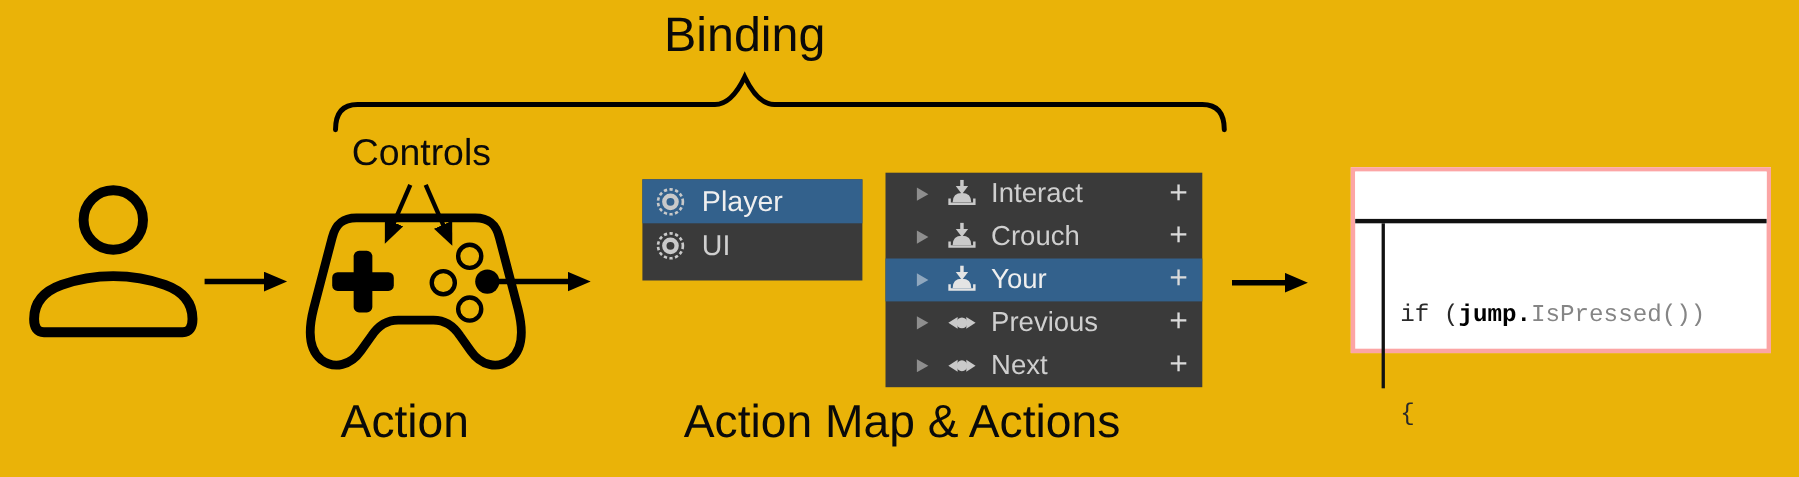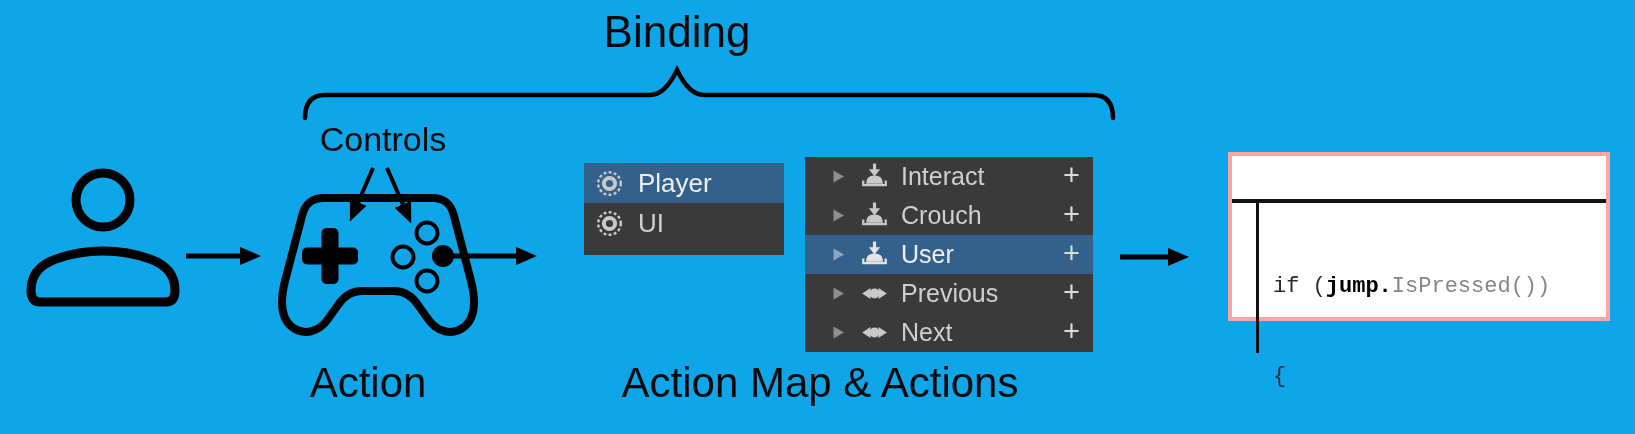--- a/index.html
+++ b/index.html
@@ -1,19 +1,19 @@
 <!DOCTYPE html>
 <html><head>
 <meta charset="utf-8">
 <style>
   html,body{margin:0;padding:0;background:#ffffff;}
   #stage{
     position:relative;
     width:1635px;height:434px;
-    background:#0ea5e9;
+    background:#eab308;
     font-family:"Liberation Sans", sans-serif;
     overflow:hidden;
   }
   .label{
     position:absolute;
     color:#0a0a0a;
     text-align:center;
     line-height:1.1;
     white-space:nowrap;
   }
@@ -191,21 +191,21 @@
     <div class="action-row row-selected">
       <svg class="foldout" width="13" height="15" viewBox="0 0 13 15">
           <polygon points="1.5,1.5 12,7.5 1.5,13.5"></polygon>
         </svg>
       <svg class="act-icon" width="27" height="27" viewBox="0 0 24 24">
         <rect class="ic" x="10.6" y="0.5" width="2.8" height="7"></rect>
         <polygon class="ic" points="7,5.5 17,5.5 12,12"></polygon>
         <path class="ic" d="M4.5,18.5 Q4.5,11 12,11 Q19.5,11 19.5,18.5 Z"></path>
         <path class="ic-stroke" d="M2,15.5 L2,19.7 L22,19.7 L22,15.5"></path>
       </svg>
-      <span class="row-label">User</span>
+      <span class="row-label">Your</span>
       <span class="plus">+</span>
     </div>
 
     <div class="action-row">
       <svg class="foldout" width="13" height="15" viewBox="0 0 13 15">
           <polygon points="1.5,1.5 12,7.5 1.5,13.5"></polygon>
         </svg>
       <svg class="act-icon" width="27" height="27" viewBox="0 0 24 24">
         <polygon class="ic" points="1,12 8.5,7.2 8.5,16.8"></polygon>
         <circle class="ic" cx="12" cy="12" r="4.4"></circle>

